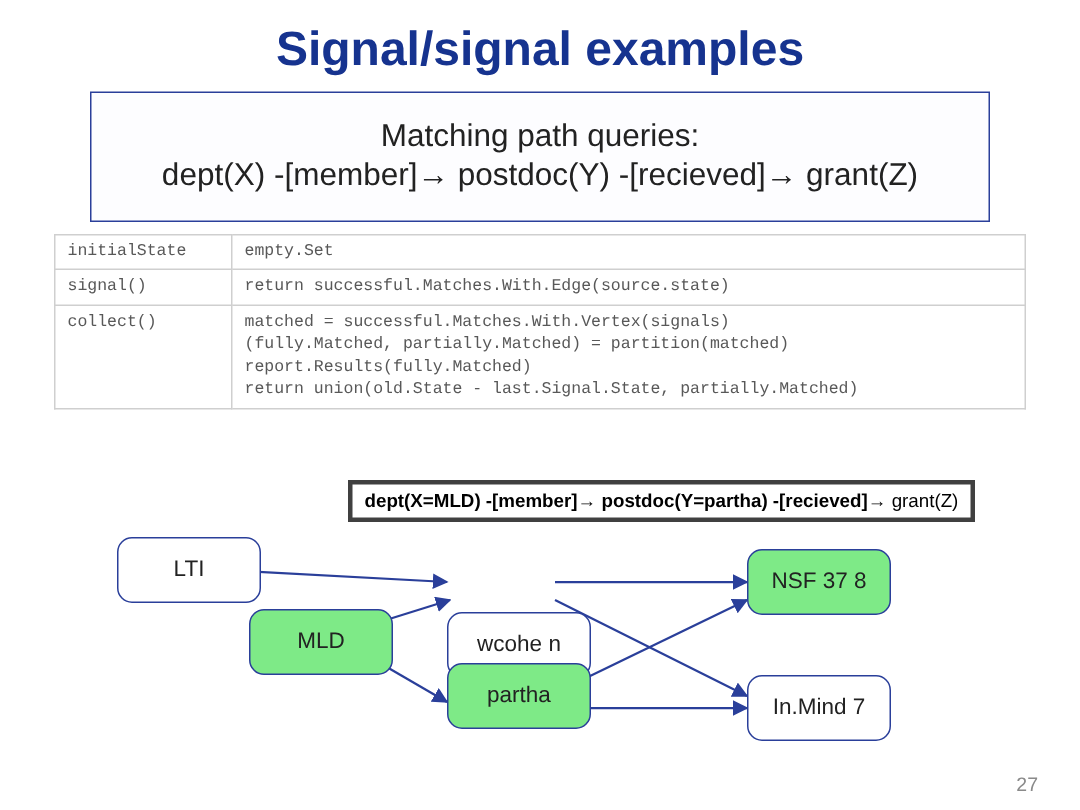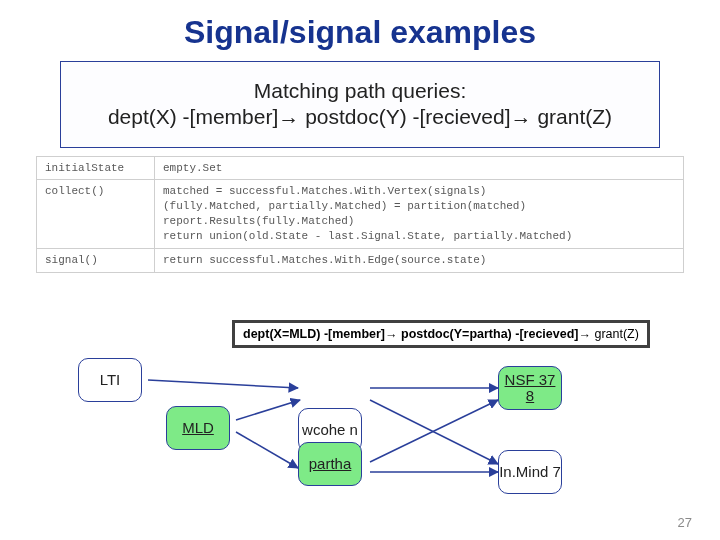--- a/index.html
+++ b/index.html
@@ -57,36 +57,35 @@
     background: #fff;
     font-size: 12.5px;
     padding: 4px 8px;
     font-weight: bold;
   }
   .match-box .bold { font-weight: bold; }
   .match-box .arrow-glyph { font-weight: normal; }
   .match-box .plain { font-weight: normal; }
   .node {
     position: absolute;
-    width: 64px;
+    width: 96px;
     height: 44px;
     border: 1.5px solid #2a3f9a;
     border-radius: 10px;
     background: #fff;
     display: flex;
     align-items: center;
     justify-content: center;
     text-align: center;
     font-size: 15px;
     color: #222;
     line-height: 1.1;
   }
   .node.green-fill {
     background: #7eea87;
-    text-decoration: underline;
   }
   .page-num {
     position: absolute;
     right: 28px;
     bottom: 10px;
     font-size: 13px;
     color: #8a8a8a;
     margin-top: 36px;
   }
   svg.edges {
@@ -113,35 +112,35 @@
       <tr>
     <td>
           <pre>initialState</pre>
         </td>
     <td>
           <pre>empty.Set</pre>
         </td>
   </tr>
   <tr>
     <td>
+          <pre>signal()</pre>
+        </td>
+    <td>
+          <pre>return successful.Matches.With.Edge(source.state)</pre>
+        </td>
+  </tr>
+  <tr>
+    <td>
           <pre>collect()</pre>
         </td>
     <td>
           <pre>matched = successful.Matches.With.Vertex(signals)
 (fully.Matched, partially.Matched) = partition(matched)
 report.Results(fully.Matched)
 return union(old.State - last.Signal.State, partially.Matched)</pre>
-        </td>
-  </tr>
-  <tr>
-    <td>
-          <pre>signal()</pre>
-        </td>
-    <td>
-          <pre>return successful.Matches.With.Edge(source.state)</pre>
         </td>
   </tr>
 </tbody>
   </table>
 
 <div class="match-box">
   <span class="bold">dept(X=MLD) -[member]</span><span class="arrow-glyph">→</span><span class="bold"> postdoc(Y=partha) -[recieved]</span><span class="arrow-glyph">→</span><span class="plain"> grant(Z)</span>
 </div>
 
 <svg class="edges">

